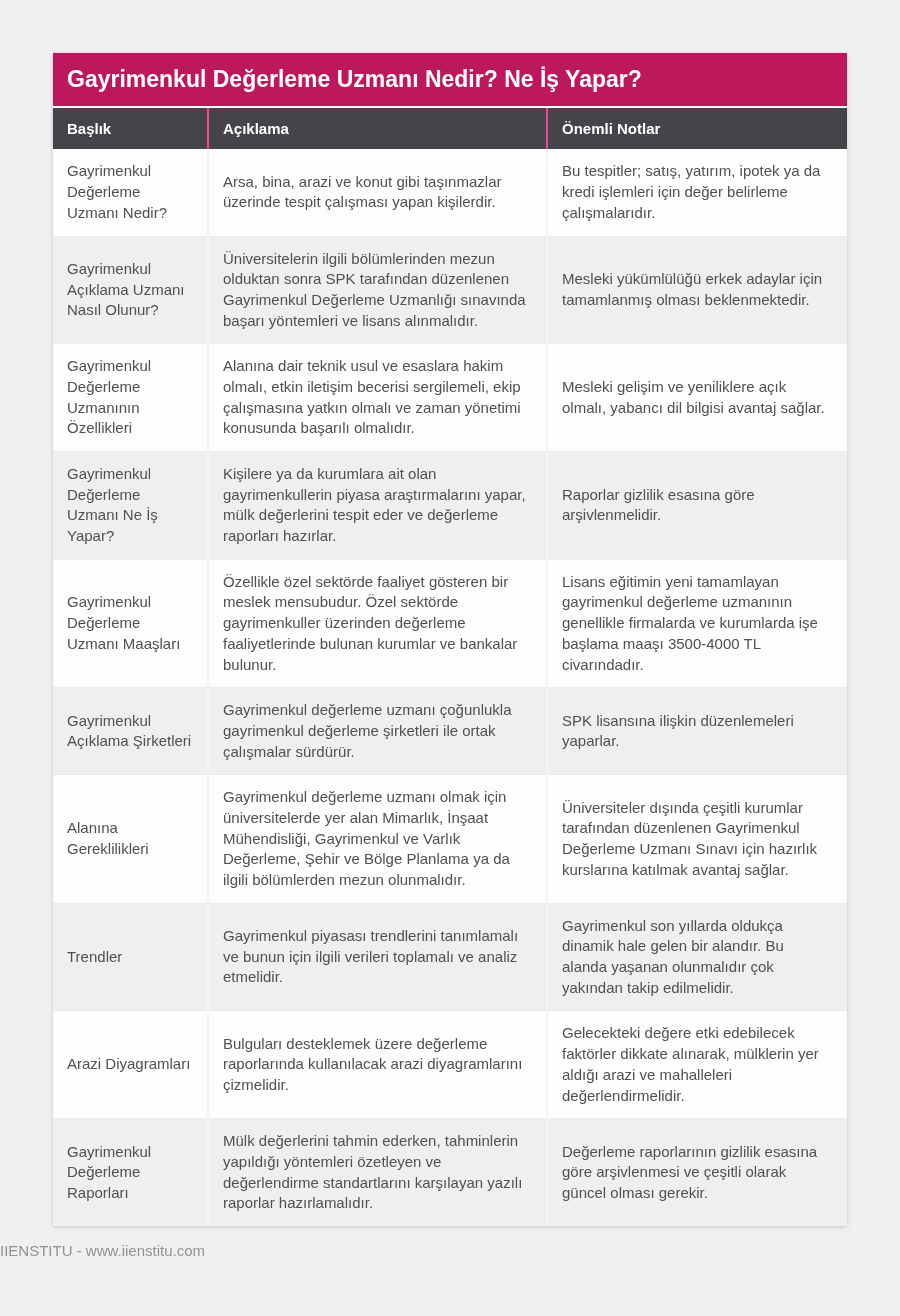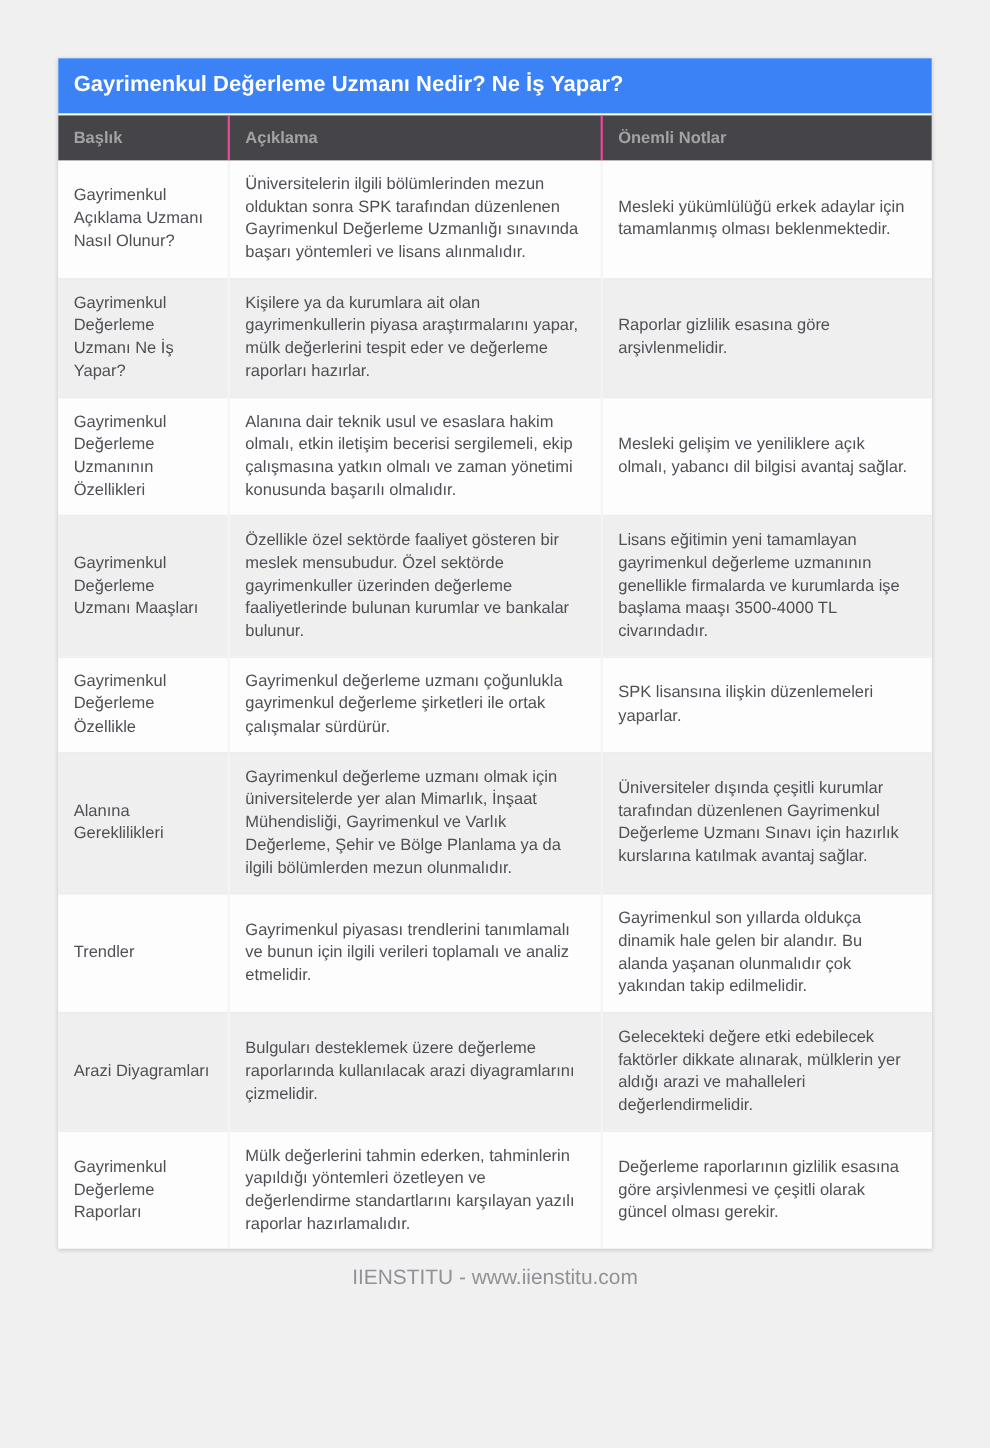--- a/index.html
+++ b/index.html
@@ -15,62 +15,62 @@
     margin: 0 auto;
     padding-top: 53px;
   }
   .card {
     width: 794px;
     margin: 0 auto;
     background: #fdfdfd;
     box-shadow: 0 1px 4px rgba(0,0,0,0.18);
   }
   .card-header {
-    background: #3b82f6;
+    background: #be185d;
     color: #ffffff;
-    font-size: 20px;
+    font-size: 23px;
     font-weight: bold;
     padding: 13px 26px 14px 14px;
     border-bottom: 2px solid #fdfdfd;
     line-height: 1.15;
   }
   table.info-table {
     width: 100%;
     border-collapse: collapse;
     table-layout: fixed;
   }
   col.c1 { width: 155px; }
   col.c2 { width: 339px; }
   col.c3 { width: 300px; }
   thead th {
     background: #454449;
-    color: #a3a3a3;
+    color: #ffffff;
     font-size: 15px;
     font-weight: bold;
     text-align: left;
     padding: 12px 14px;
   }
   thead th + th { border-left: 2px solid #ec4899; }
   tbody td {
     font-size: 15px;
     color: #504f55;
     line-height: 1.38;
     padding: 12px 14px;
     vertical-align: middle;
     text-align: left;
     word-wrap: break-word;
   }
   tbody tr:nth-child(odd)  { background: #fdfdfd; }
   tbody tr:nth-child(even) { background: #f0efef; }
   tbody td + td { border-left: 2px solid #f5f4f5; }
   tbody tr + tr td { border-top: 1px solid #eceaec; }
   .footer {
-    text-align: center;
+    text-align: left;
     color: #929197;
-    font-size: 19px;
+    font-size: 15px;
     margin-top: 16px;
     padding-bottom: 30px;
   }
 </style>
 </head>
 <body>
 
 <div class="page">
   <div class="card">
     <div class="card-header">Gayrimenkul Değerleme Uzmanı Nedir? Ne İş Yapar?</div>
@@ -83,41 +83,46 @@
         </colgroup>
       <thead>
         <tr>
           <th>Başlık</th>
           <th>Açıklama</th>
           <th>Önemli Notlar</th>
         </tr>
       </thead>
       <tbody>
         <tr>
+          <td>Gayrimenkul Değerleme Uzmanı Nedir?</td>
+          <td>Arsa, bina, arazi ve konut gibi taşınmazlar üzerinde tespit çalışması yapan kişilerdir.</td>
+          <td>Bu tespitler; satış, yatırım, ipotek ya da kredi işlemleri için değer belirleme çalışmalarıdır.</td>
+        </tr>
+        <tr>
           <td>Gayrimenkul Açıklama Uzmanı Nasıl Olunur?</td>
           <td>Üniversitelerin ilgili bölümlerinden mezun olduktan sonra SPK tarafından düzenlenen Gayrimenkul Değerleme Uzmanlığı sınavında başarı yöntemleri ve lisans alınmalıdır.</td>
           <td>Mesleki yükümlülüğü erkek adaylar için tamamlanmış olması beklenmektedir.</td>
+        </tr>
+        <tr>
+          <td>Gayrimenkul Değerleme Uzmanının Özellikleri</td>
+          <td>Alanına dair teknik usul ve esaslara hakim olmalı, etkin iletişim becerisi sergilemeli, ekip çalışmasına yatkın olmalı ve zaman yönetimi konusunda başarılı olmalıdır.</td>
+          <td>Mesleki gelişim ve yeniliklere açık olmalı, yabancı dil bilgisi avantaj sağlar.</td>
         </tr>
         <tr>
           <td>Gayrimenkul Değerleme Uzmanı Ne İş Yapar?</td>
           <td>Kişilere ya da kurumlara ait olan gayrimenkullerin piyasa araştırmalarını yapar, mülk değerlerini tespit eder ve değerleme raporları hazırlar.</td>
           <td>Raporlar gizlilik esasına göre arşivlenmelidir.</td>
         </tr>
         <tr>
-          <td>Gayrimenkul Değerleme Uzmanının Özellikleri</td>
-          <td>Alanına dair teknik usul ve esaslara hakim olmalı, etkin iletişim becerisi sergilemeli, ekip çalışmasına yatkın olmalı ve zaman yönetimi konusunda başarılı olmalıdır.</td>
-          <td>Mesleki gelişim ve yeniliklere açık olmalı, yabancı dil bilgisi avantaj sağlar.</td>
-        </tr>
-        <tr>
           <td>Gayrimenkul Değerleme Uzmanı Maaşları</td>
           <td>Özellikle özel sektörde faaliyet gösteren bir meslek mensubudur. Özel sektörde gayrimenkuller üzerinden değerleme faaliyetlerinde bulunan kurumlar ve bankalar bulunur.</td>
           <td>Lisans eğitimin yeni tamamlayan gayrimenkul değerleme uzmanının genellikle firmalarda ve kurumlarda işe başlama maaşı 3500-4000 TL civarındadır.</td>
         </tr>
         <tr>
-          <td>Gayrimenkul Değerleme Özellikle</td>
+          <td>Gayrimenkul Açıklama Şirketleri</td>
           <td>Gayrimenkul değerleme uzmanı çoğunlukla gayrimenkul değerleme şirketleri ile ortak çalışmalar sürdürür.</td>
           <td>SPK lisansına ilişkin düzenlemeleri yaparlar.</td>
         </tr>
         <tr>
           <td>Alanına Gereklilikleri</td>
           <td>Gayrimenkul değerleme uzmanı olmak için üniversitelerde yer alan Mimarlık, İnşaat Mühendisliği, Gayrimenkul ve Varlık Değerleme, Şehir ve Bölge Planlama ya da ilgili bölümlerden mezun olunmalıdır.</td>
           <td>Üniversiteler dışında çeşitli kurumlar tarafından düzenlenen Gayrimenkul Değerleme Uzmanı Sınavı için hazırlık kurslarına katılmak avantaj sağlar.</td>
         </tr>
         <tr>
           <td>Trendler</td>

